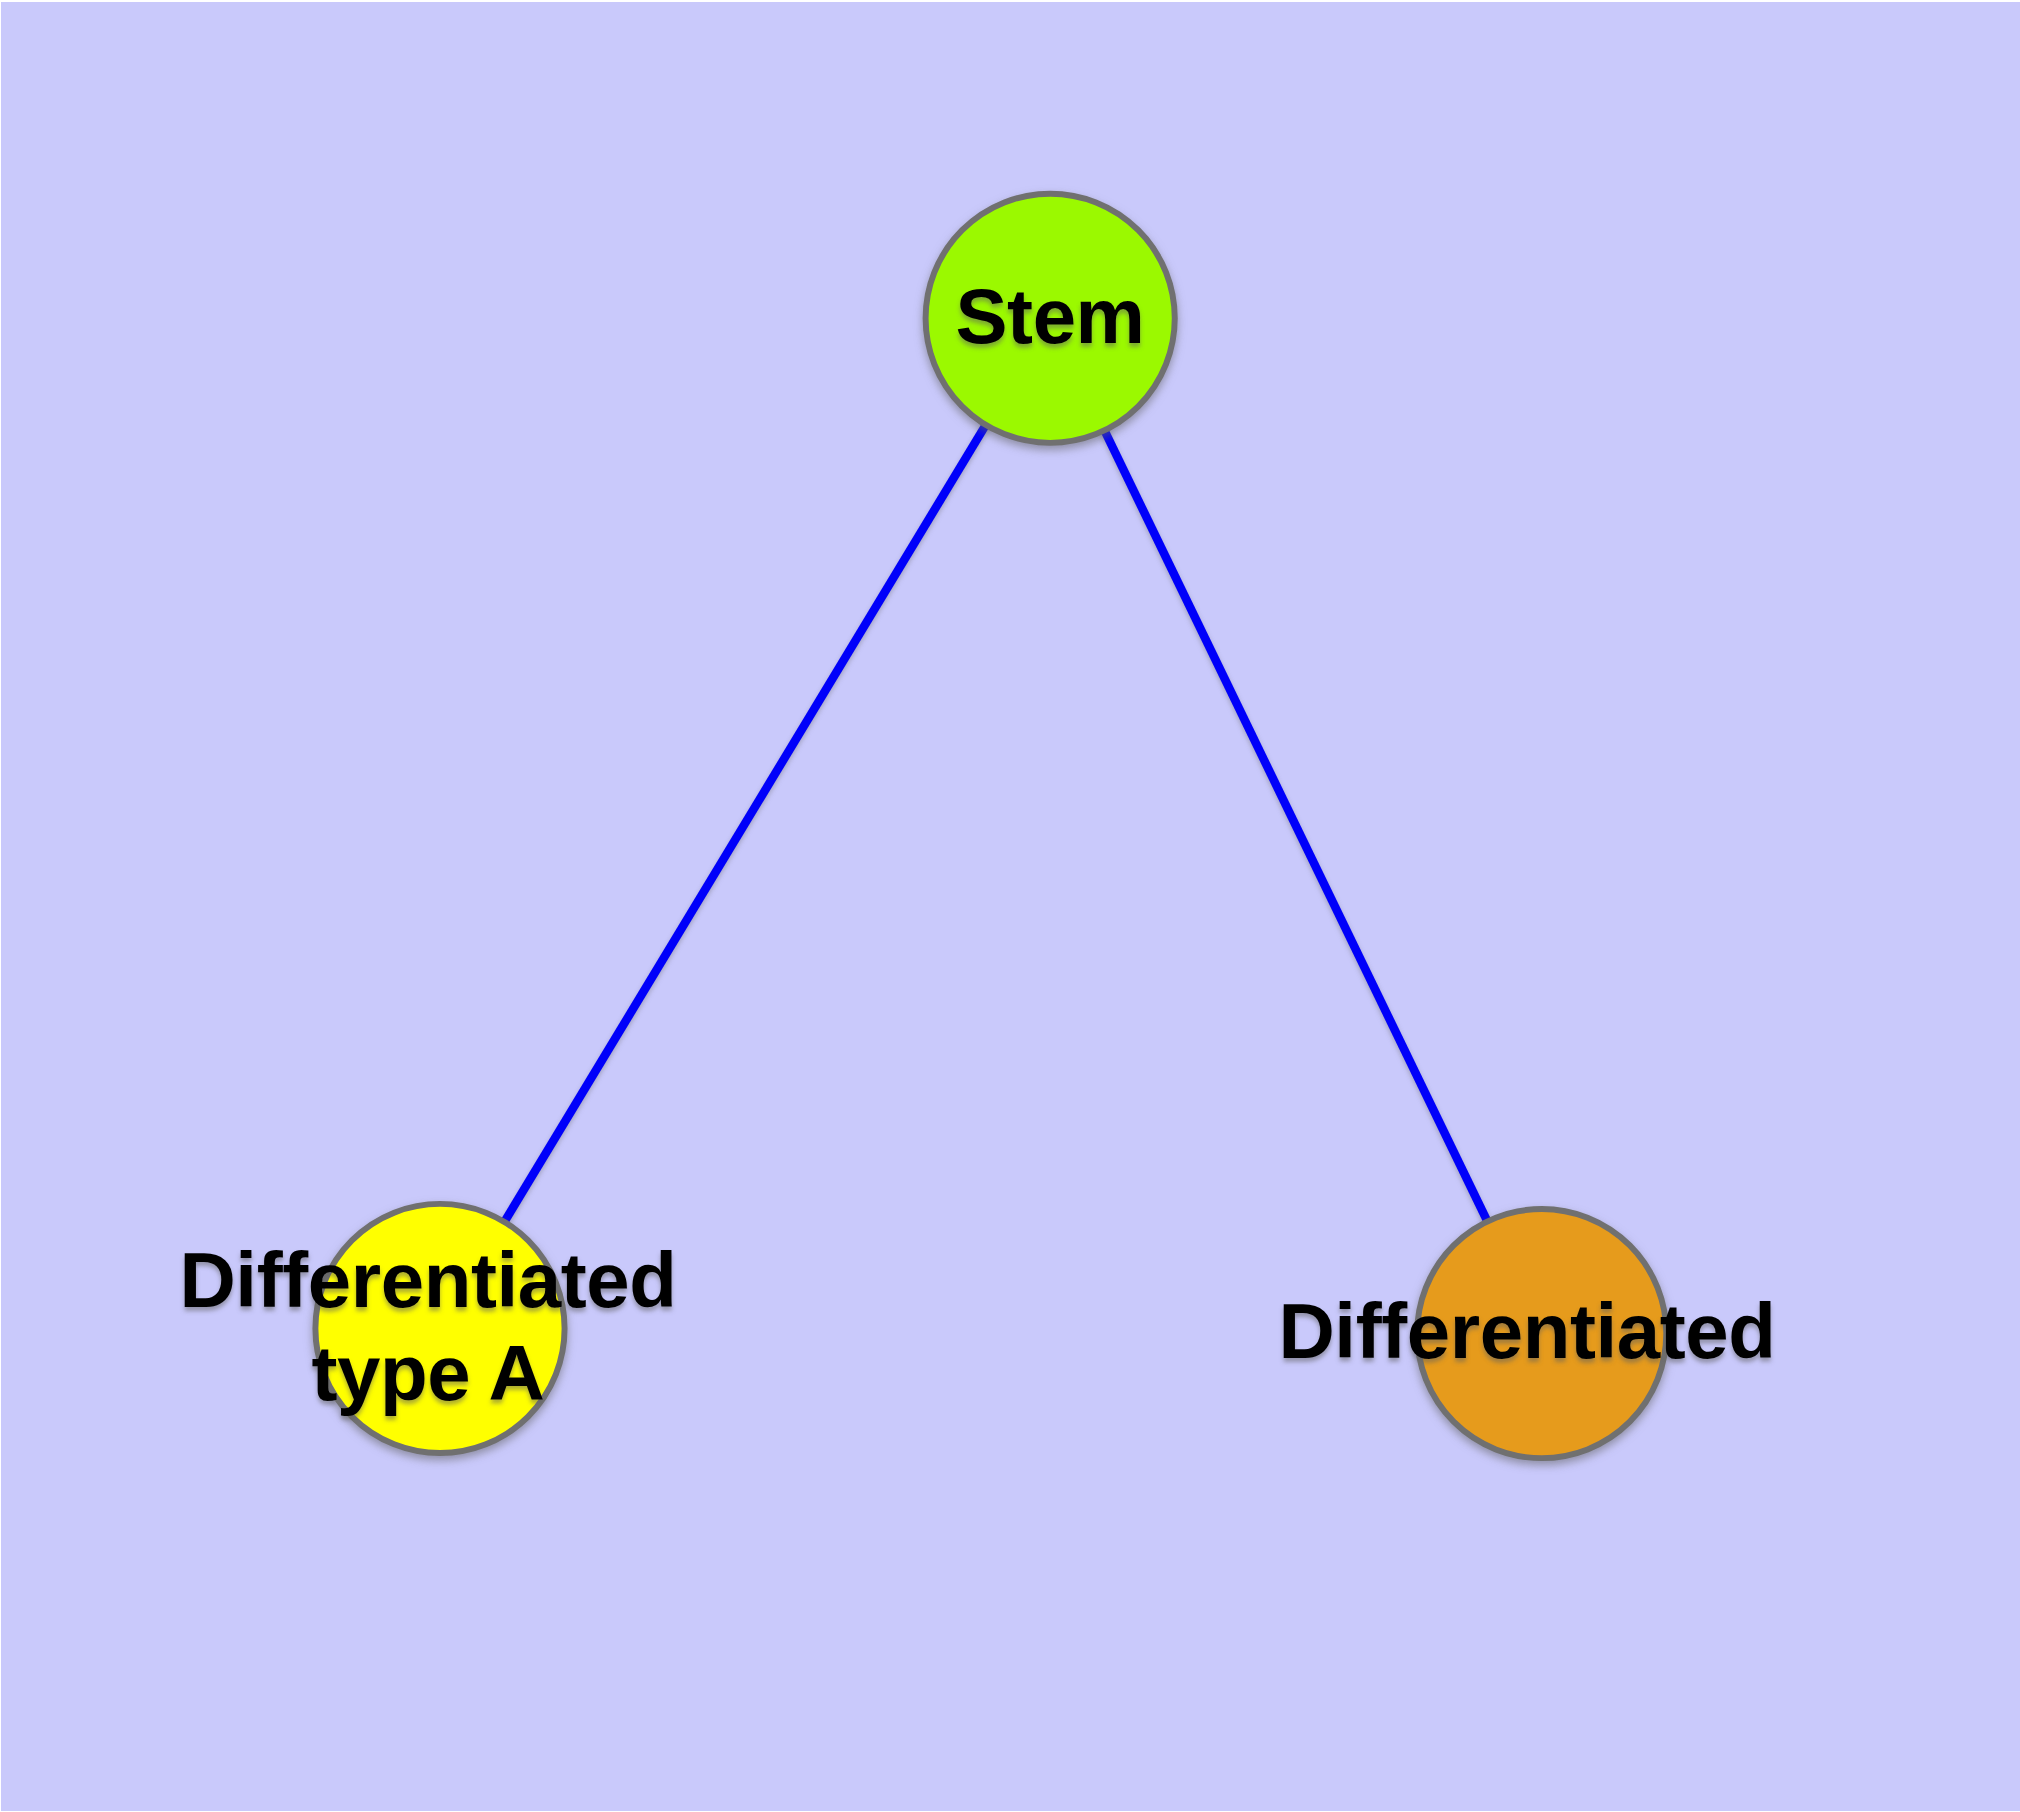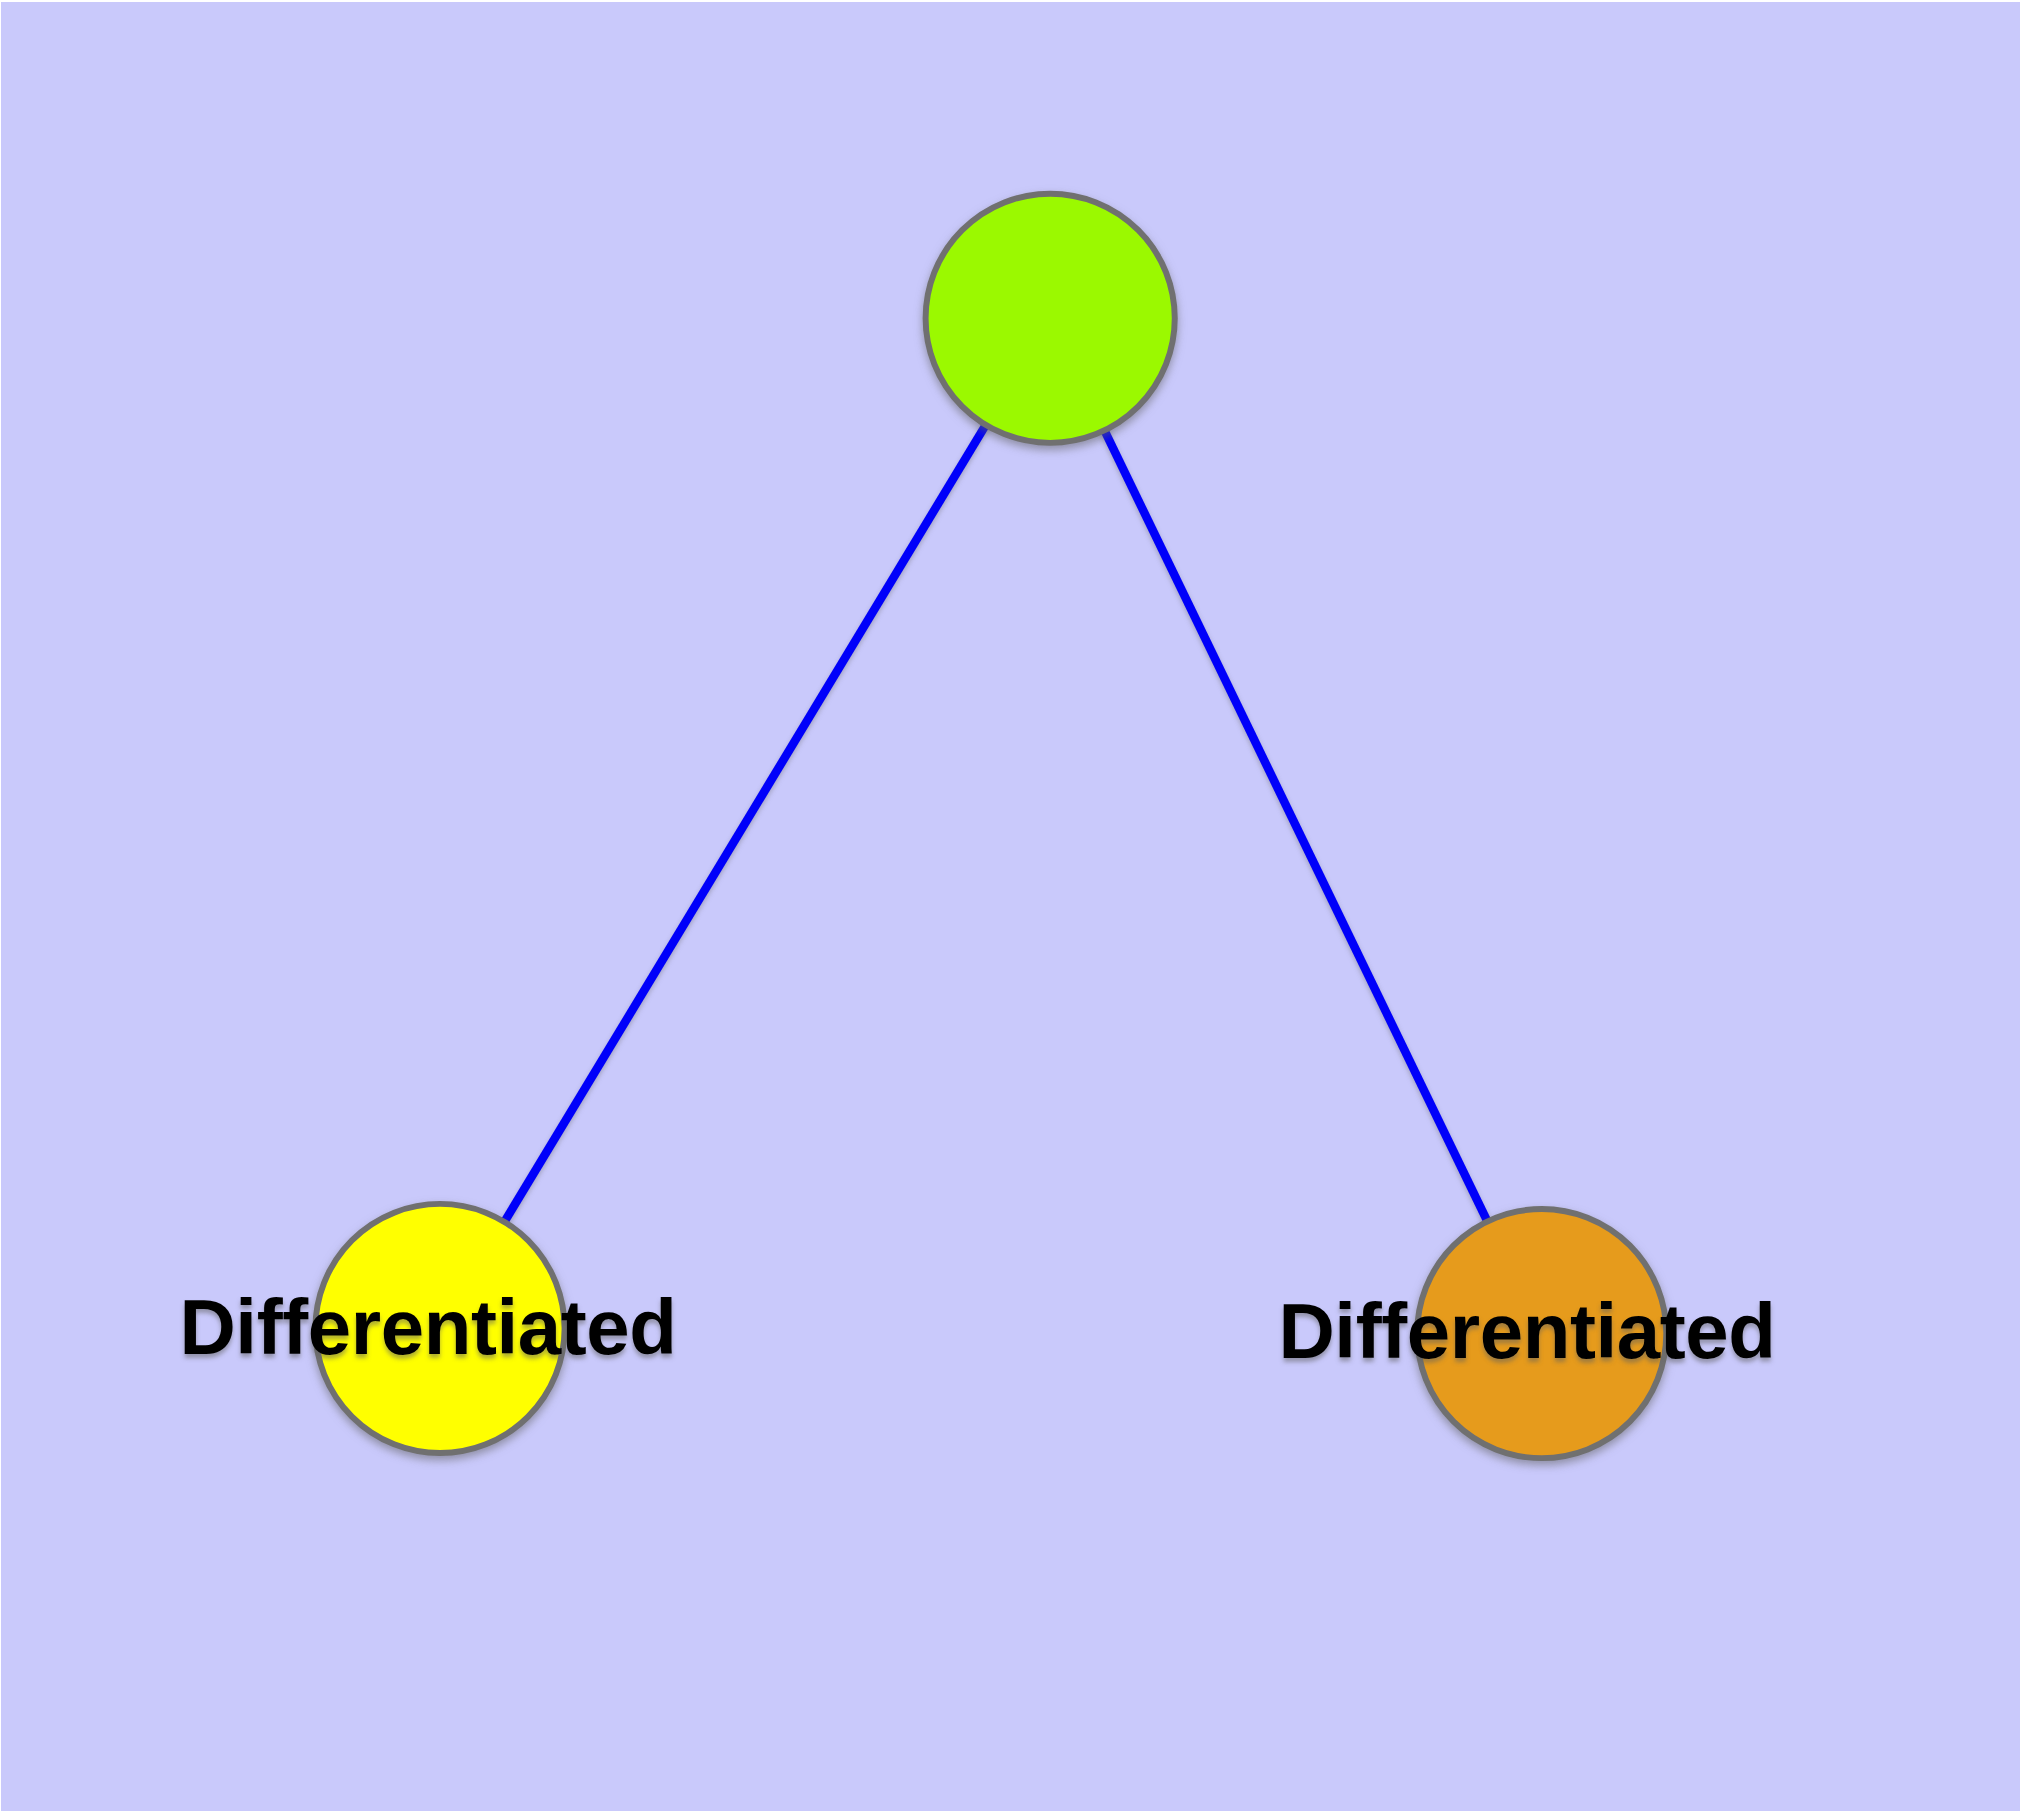--- a/index.html
+++ b/index.html
@@ -56,23 +56,27 @@
 
     <line class="edge" x1="1238" y1="373" x2="1818" y2="1571" stroke="#0000FA"></line>
 
     <circle class="node" cx="1238" cy="373" r="147" fill="#9BF900" stroke="#707070"></circle>
 
     <circle class="node" cx="518" cy="1565" r="147" fill="#FFFF00" stroke="#707070"></circle>
 
     <circle class="node" cx="1818" cy="1571" r="147" fill="#E69B1C" stroke="#707070"></circle>
   </svg>
 
+  <div class="node-label" style="left: 1049px; top: 314px;">
+    <div>Stem</div>
+  </div>
 
   <div class="node-label" style="left: 427px; top: 1325px;">
     <div>Differentiated</div>
+    <div>type A</div>
   </div>
 
   <div class="node-label" style="left: 1526px; top: 1329px;">
     <div>Differentiated</div>
   </div>
 
 </div>
 
 
 </body></html>

